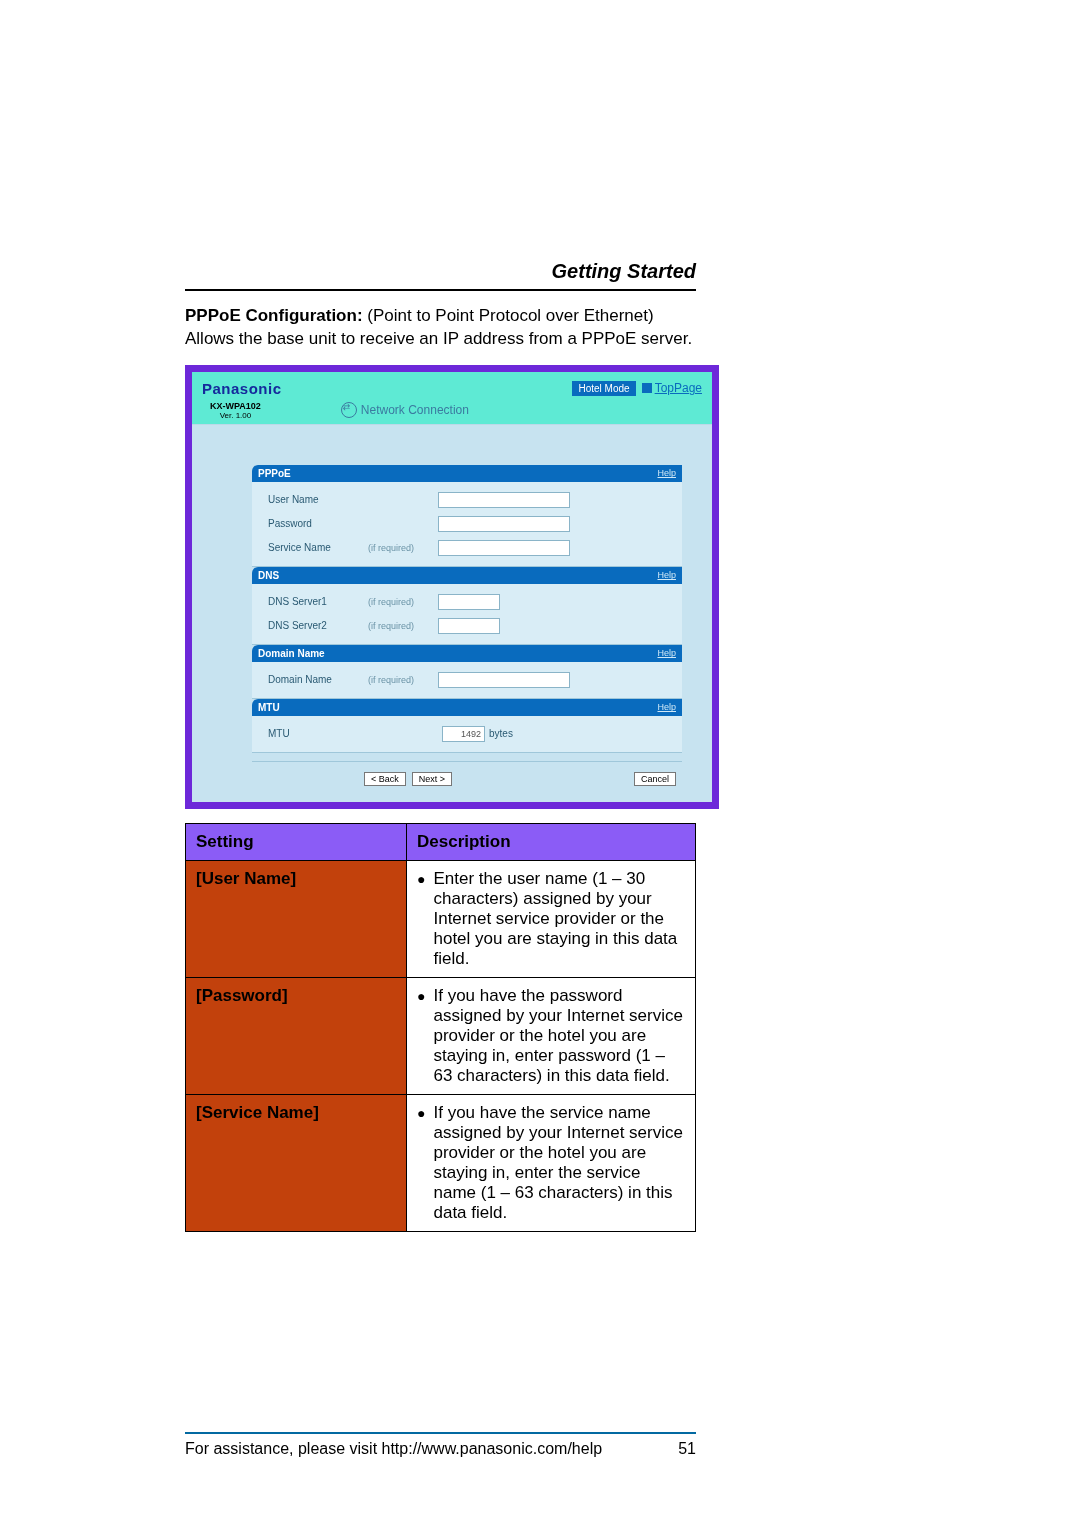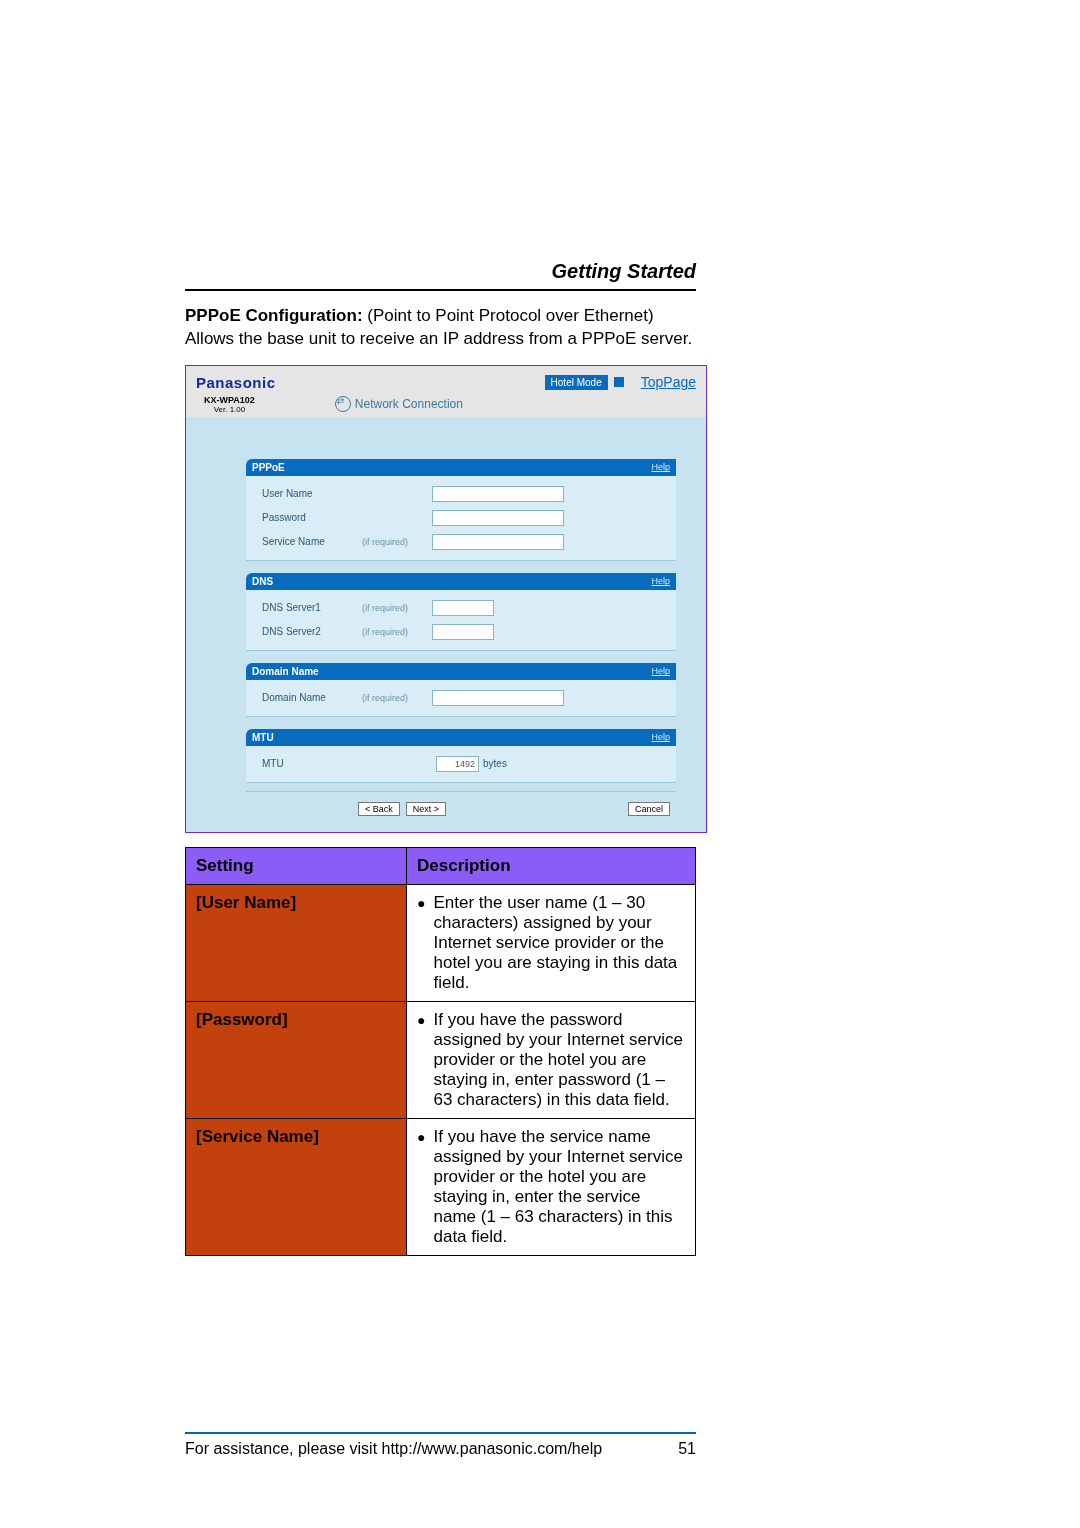--- a/index.html
+++ b/index.html
@@ -28,22 +28,22 @@
     font-size: 17px;
     line-height: 1.35;
     margin-bottom: 14px;
   }
   .intro b { font-weight: bold; }
 
   
   .shot {
     width: 520px;
     margin: 0 auto 14px auto;
-    border: 1px solid #6d28d9;
-    background: #e5e5e5;
+    border: 7px solid #6d28d9;
+    background: #5eead4;
     font-size: 11px;
   }
   .shot-top {
     display: flex;
     align-items: center;
     padding: 8px 10px 0 10px;
   }
   .brand {
     color: #152a9c;
     font-weight: bold;
@@ -57,24 +57,24 @@
     gap: 6px;
   }
   .hotel-mode {
     background: #096bbe;
     color: #fff;
     font-size: 10px;
     padding: 2px 6px;
   }
   .toppage {
     color: #096bbe;
-    font-size: 14px;
-    display: flex;
-    align-items: center;
-    gap: 17px;
+    font-size: 12px;
+    display: flex;
+    align-items: center;
+    gap: 3px;
     text-decoration: underline;
   }
   .home-icon {
     display: inline-block;
     width: 10px; height: 10px;
     background: #096bbe;
   }
   .shot-sub {
     display: flex;
     align-items: center;
@@ -110,21 +110,20 @@
   }
   .section-head {
     background: #096bbe;
     color: #fff;
     font-size: 10px;
     font-weight: bold;
     padding: 3px 6px;
     display: flex;
     align-items: center;
     border-top-left-radius: 6px;
-    margin-top: 12px;
   }
   .section-head:first-child { margin-top: 0; }
   .section-head .help {
     margin-left: auto;
     color: #cfe8f7;
     font-weight: normal;
     text-decoration: underline;
     font-size: 9px;
   }
   .form-rows {

